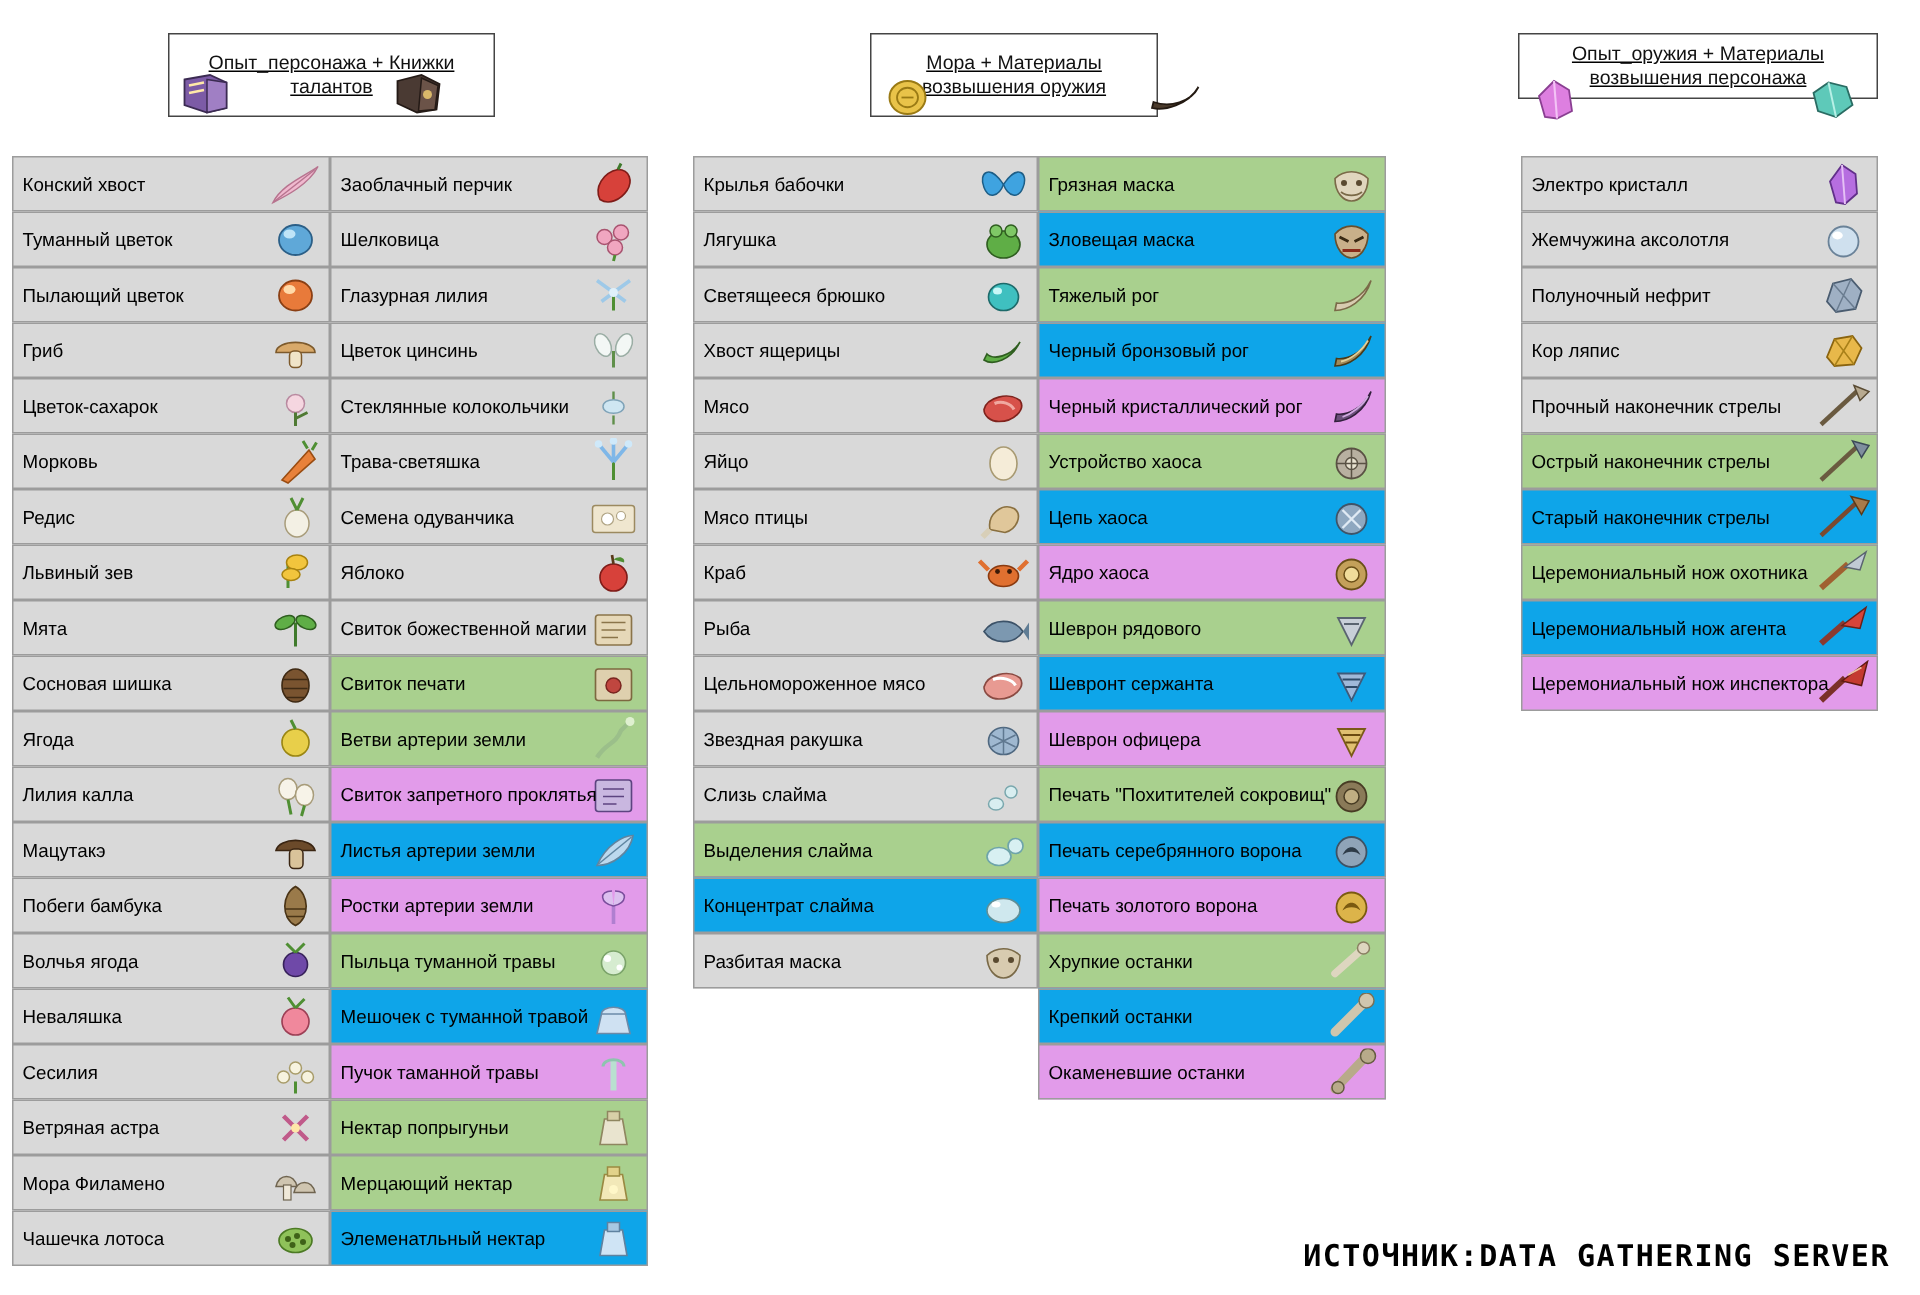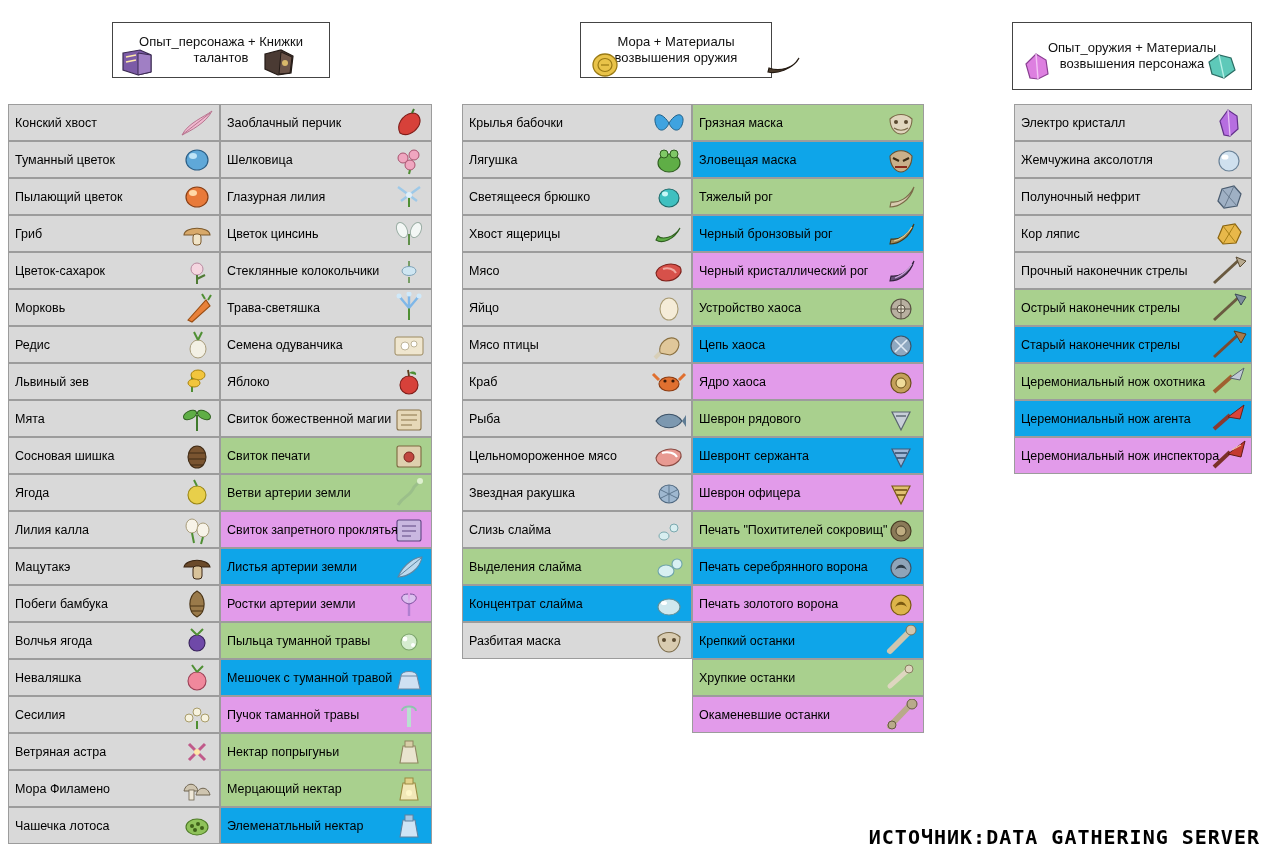--- a/index.html
+++ b/index.html
@@ -4,21 +4,21 @@
 <style>
   html,body{margin:0;padding:0;}
   body{
     width:1280px;height:863px;background:#ffffff;
     font-family:"Liberation Sans", sans-serif;
     position:relative;overflow:hidden;
   }
   .header-box{
     position:absolute;border:1px solid #444;background:#fff;
     display:flex;align-items:center;justify-content:center;
-    box-sizing:border-box;padding:4px 6px;
+    box-sizing:border-box;padding:4px 6px;text-decoration:underline;
   }
   .header-box .htext{
     font-size:13px;color:#111;text-align:center;line-height:16px;
   }
   .col{
     position:absolute;
   }
   .cell{
     position:relative;
     border:1px solid #9c9c9c;
@@ -83,21 +83,21 @@
     <ellipse cx="15" cy="13" rx="7" ry="6.5" fill="none" stroke="#9a7a14" stroke-width="1.2"></ellipse>
     <path d="M11 13 h8" stroke="#9a7a14" stroke-width="1.2"></path>
   </svg>
 </div>
 <div style="position:absolute;left:766px;top:52px;">
   <svg width="36" height="26" viewBox="0 0 36 26">
     <path d="M2 20 C10 22 26 18 33 6 C28 16 14 20 3 16 Z" fill="#4b3b2c" stroke="#241a12" stroke-width="1.2"></path>
   </svg>
 </div>
 
-<div class="header-box" style="left:1012px;top:22px;width:240px;height:68px;">
+<div class="header-box" style="left:1012px;top:22px;width:240px;height:44px;">
   <span class="htext">Опыт_оружия + Материалы возвышения персонажа</span>
 </div>
 <div style="position:absolute;left:1022px;top:52px;">
   <svg width="34" height="28" viewBox="0 0 34 28">
     <path d="M8 26 L4 12 L14 2 L24 8 L26 22 L16 27 Z" fill="#dd7fe0" stroke="#8a3f92" stroke-width="1.2"></path>
     <path d="M14 2 L16 27" stroke="#f3c3f5" stroke-width="1.4"></path>
   </svg>
 </div>
 <div style="position:absolute;left:1206px;top:52px;">
   <svg width="34" height="28" viewBox="0 0 34 28">
@@ -754,35 +754,35 @@
     </div>
     <div class="cell c-purple">
       <span class="lbl">Печать золотого ворона</span>
       <span class="ico">
         <svg width="38" height="32" viewBox="0 0 38 32">
           <circle cx="19" cy="17" r="10" fill="#dcb44a" stroke="#7a5a10" stroke-width="1.2"></circle>
           <path d="M13 19 C16 12 22 12 25 19 C22 16 16 16 13 19 Z" fill="#7a5a10"></path>
         </svg>
       </span>
     </div>
+    <div class="cell c-green">
+      <span class="lbl">Хрупкие останки</span>
+      <span class="ico">
+        <svg width="38" height="32" viewBox="0 0 38 32">
+          <path d="M8 24 L26 8" stroke="#ded6c0" stroke-width="5" stroke-linecap="round"></path>
+          <circle cx="27" cy="7" r="4" fill="#ded6c0" stroke="#8a7f62" stroke-width="1"></circle>
+        </svg>
+      </span>
+    </div>
     <div class="cell c-blue">
       <span class="lbl">Крепкий останки</span>
       <span class="ico">
         <svg width="38" height="32" viewBox="0 0 38 32">
           <path d="M8 26 L28 6" stroke="#cfc6ae" stroke-width="6" stroke-linecap="round"></path>
           <circle cx="29" cy="5" r="5" fill="#cfc6ae" stroke="#7a7054" stroke-width="1"></circle>
-        </svg>
-      </span>
-    </div>
-    <div class="cell c-green">
-      <span class="lbl">Хрупкие останки</span>
-      <span class="ico">
-        <svg width="38" height="32" viewBox="0 0 38 32">
-          <path d="M8 24 L26 8" stroke="#ded6c0" stroke-width="5" stroke-linecap="round"></path>
-          <circle cx="27" cy="7" r="4" fill="#ded6c0" stroke="#8a7f62" stroke-width="1"></circle>
         </svg>
       </span>
     </div>
     <div class="cell c-purple">
       <span class="lbl">Окаменевшие останки</span>
       <span class="ico">
         <svg width="38" height="32" viewBox="0 0 38 32">
           <path d="M8 27 L29 5" stroke="#b8aa8a" stroke-width="6" stroke-linecap="round"></path>
           <circle cx="30" cy="5" r="5" fill="#b8aa8a" stroke="#645a40" stroke-width="1"></circle>
           <circle cx="10" cy="26" r="4" fill="#b8aa8a" stroke="#645a40" stroke-width="1"></circle>

